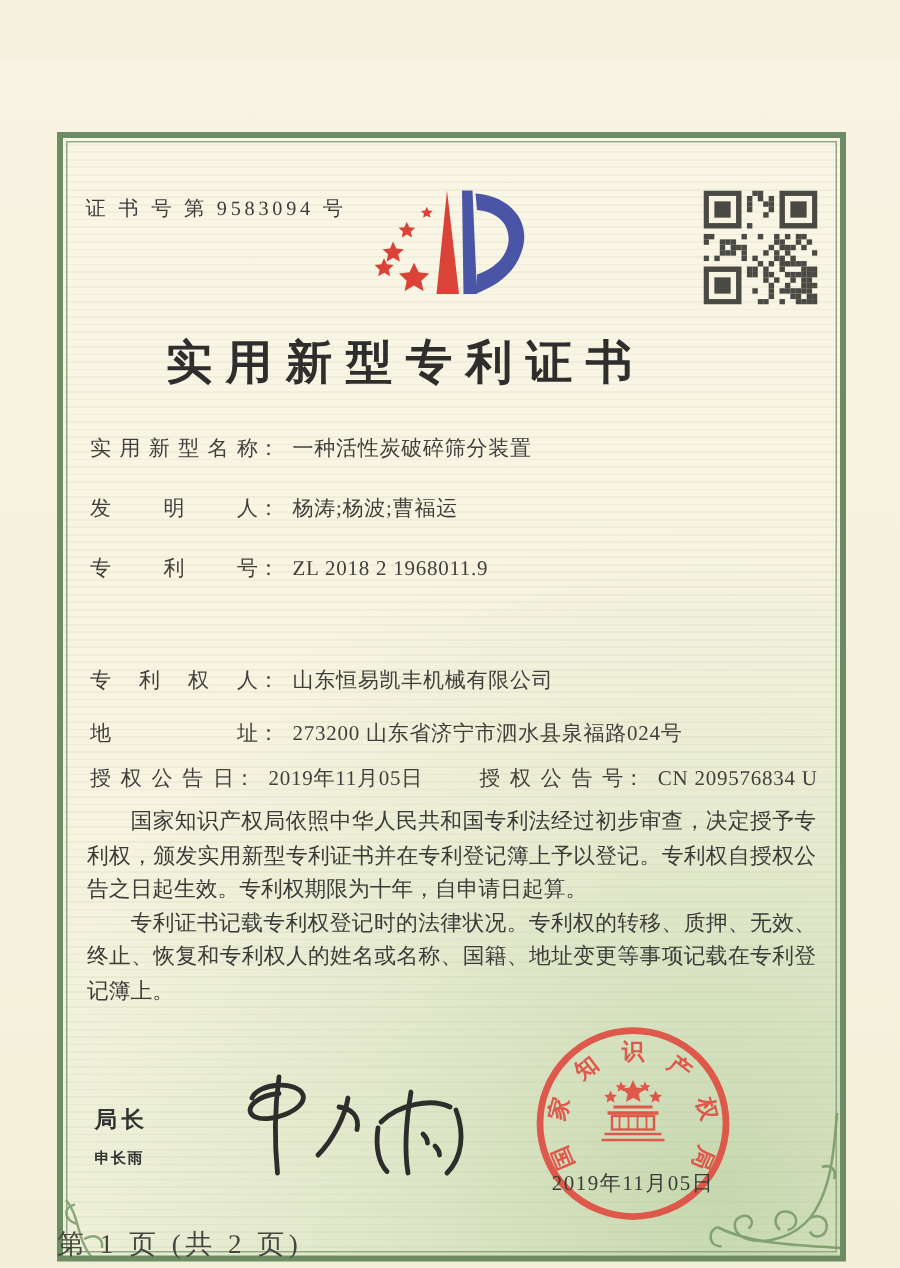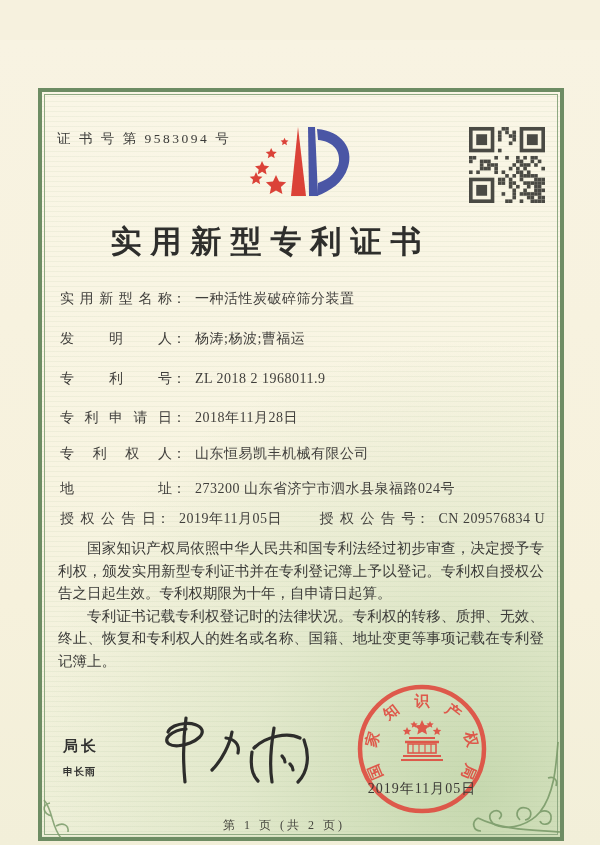--- a/index.html
+++ b/index.html
@@ -62,21 +62,21 @@
   .seal { position: absolute; left: 352px; top: 638px; width: 140px; height: 142px; }
   .seal-char { font-size: 15px; font-weight: bold; fill: #e0473c; text-anchor: middle; font-family: "Liberation Serif", serif; }
   .seal-date {
     position: absolute; left: 350px; top: 740px; width: 144px;
     text-align: center; font-size: 14px; color: #3b3a36; letter-spacing: 1px;
   }
   .flourish-br { position: absolute; left: 468px; top: 698px; width: 94px; height: 100px; }
   .flourish-bl { position: absolute; left: 39px; top: 740px; width: 42px; height: 60px; }
   .footer-page {
     position: absolute; left: 38px; top: 777px; width: 492px;
-    text-align: center; font-size: 12px; letter-spacing: 3px; color: #46463f;
+    text-align: left; font-size: 18px; letter-spacing: 3px; color: #46463f;
   }
   .footer-note {
     position: absolute; left: 0; top: 813px; width: 600px;
     text-align: center; font-size: 13px; letter-spacing: 4px; color: #55564c;
   }
 </style>
 </head>
 <body>
 
 <div class="page">
@@ -223,23 +223,20 @@
 
   <div class="frow" style="top:250px">
     <span class="flabel">实用新型名称</span><span class="fcolon">：</span><span class="fvalue">一种活性炭破碎筛分装置</span>
   </div>
   <div class="frow" style="top:290px">
     <span class="flabel">发明人</span><span class="fcolon">：</span><span class="fvalue">杨涛;杨波;曹福运</span>
   </div>
   <div class="frow" style="top:330px">
     <span class="flabel">专利号</span><span class="fcolon">：</span><span class="fvalue">ZL 2018 2 1968011.9</span>
   </div>
-  <div class="frow" style="top:369px">
-    <span class="flabel">专利申请日</span><span class="fcolon">：</span><span class="fvalue">2018年11月28日</span>
-  </div>
   <div class="frow" style="top:405px">
     <span class="flabel">专利权人</span><span class="fcolon">：</span><span class="fvalue">山东恒易凯丰机械有限公司</span>
   </div>
   <div class="frow" style="top:440px">
     <span class="flabel">地址</span><span class="fcolon">：</span><span class="fvalue">273200 山东省济宁市泗水县泉福路024号</span>
   </div>
   <div class="frow" style="top:470px">
     <span>
       <span class="flabel2">授权公告日</span><span class="fcolon">：</span><span class="fvalue">2019年11月05日</span>
     </span>

